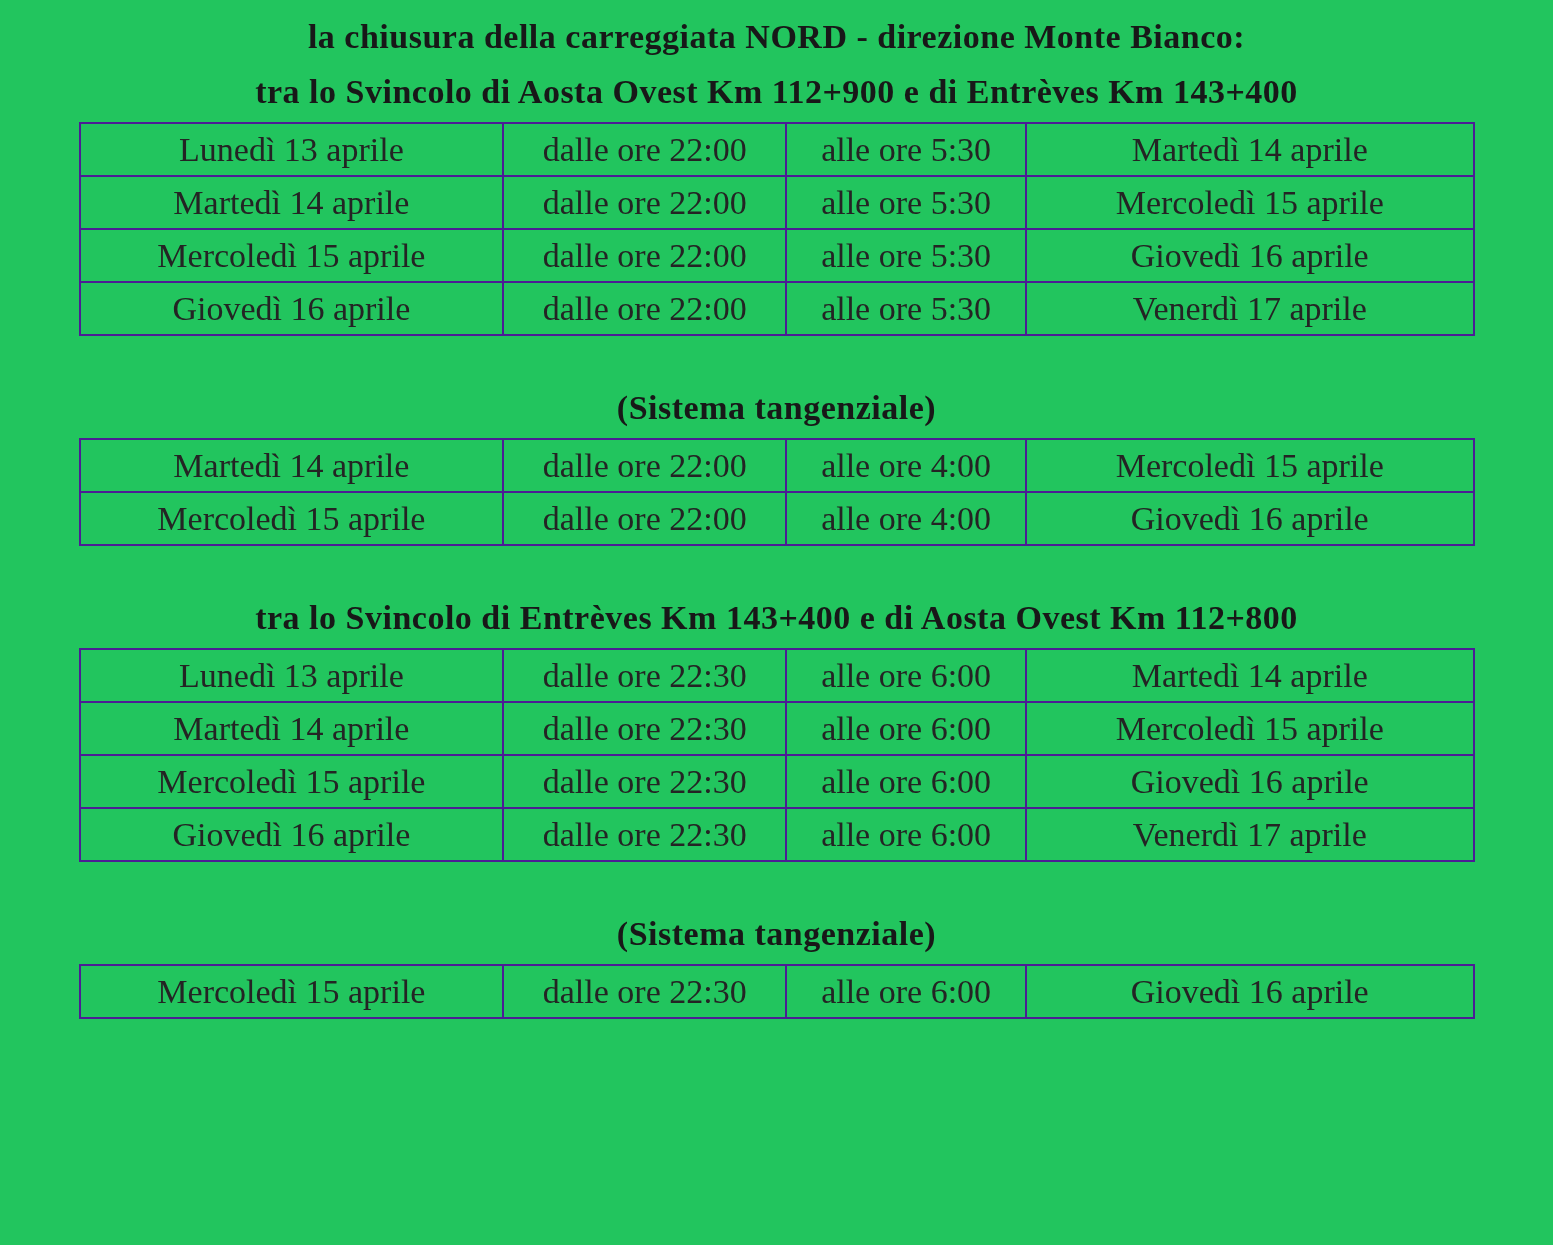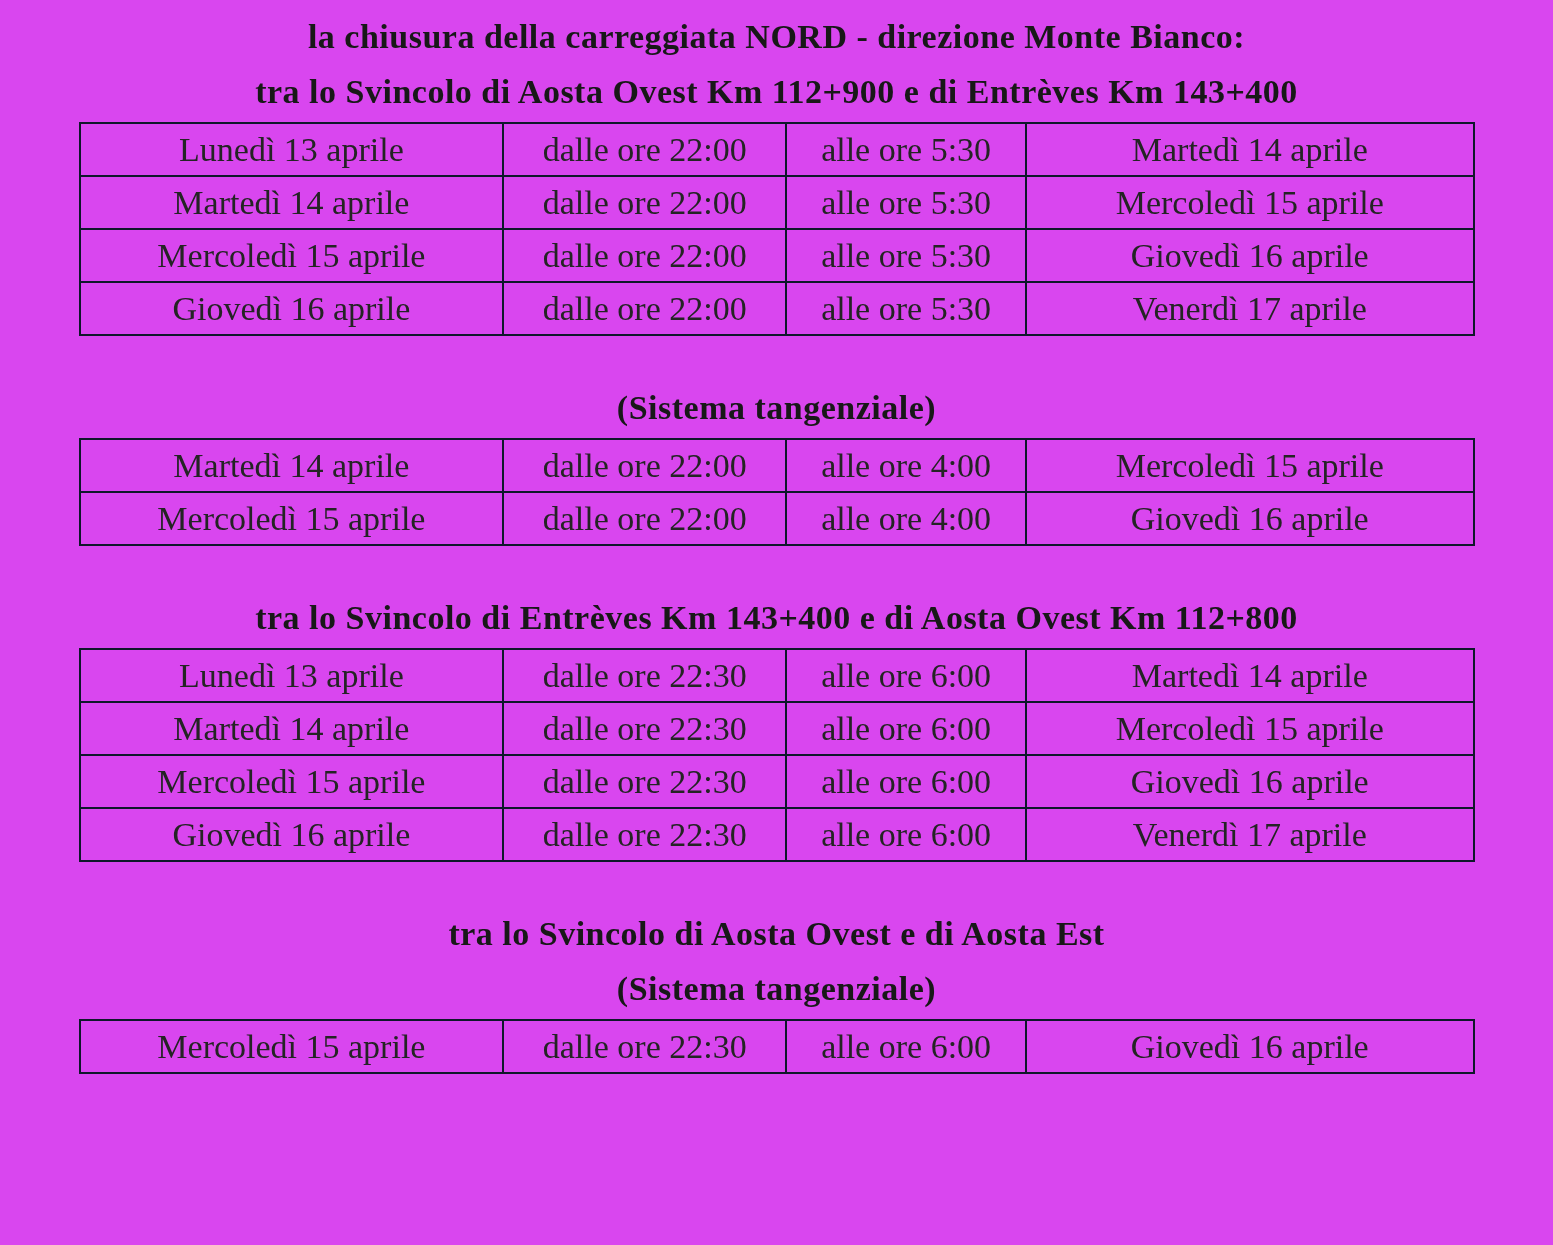--- a/index.html
+++ b/index.html
@@ -5,21 +5,21 @@
   html, body {
     margin: 0;
     padding: 0;
     background: #f4f4f2;
   }
   .page {
     position: relative;
     width: 1553px;
     height: 1245px;
     margin: 0 auto;
-    background: #d946ef;
+    background: #22c55e;
     font-family: "Liberation Serif", "DejaVu Serif", serif;
     color: #1f1f1f;
     overflow: hidden;
     box-sizing: border-box;
     padding-top: 20px;
   }
   .content {
     width: 1396px;
     margin: 0 auto;
   }
@@ -38,21 +38,21 @@
   .heading-line.second {
     margin-top: 21px;
   }
   table.closure-table {
     width: 100%;
     margin-top: 13px;
     border-collapse: collapse;
     table-layout: fixed;
   }
   table.closure-table td {
-    border: 2px solid #0f172a;
+    border: 2px solid #4c1d95;
     height: 51px;
     text-align: center;
     vertical-align: middle;
     font-size: 34px;
     line-height: 1.0;
     padding: 0 4px;
     color: #242424;
     overflow: hidden;
     white-space: nowrap;
   }
@@ -164,21 +164,20 @@
               <td>Giovedì 16 aprile</td>
               <td>dalle ore 22:30</td>
               <td>alle ore 6:00</td>
               <td>Venerdì 17 aprile</td>
             </tr>
           </tbody>
       </table>
     </section>
 
     <section class="doc-section">
-      <p class="heading-line">tra lo Svincolo di Aosta Ovest e di Aosta Est</p>
       <p class="heading-line second">(Sistema tangenziale)</p>
       <table class="closure-table">
         <colgroup>
           <col class="c1">
             <col class="c2">
             <col class="c3">
             <col class="c4">
         </colgroup>
         <tbody>
             <tr>

